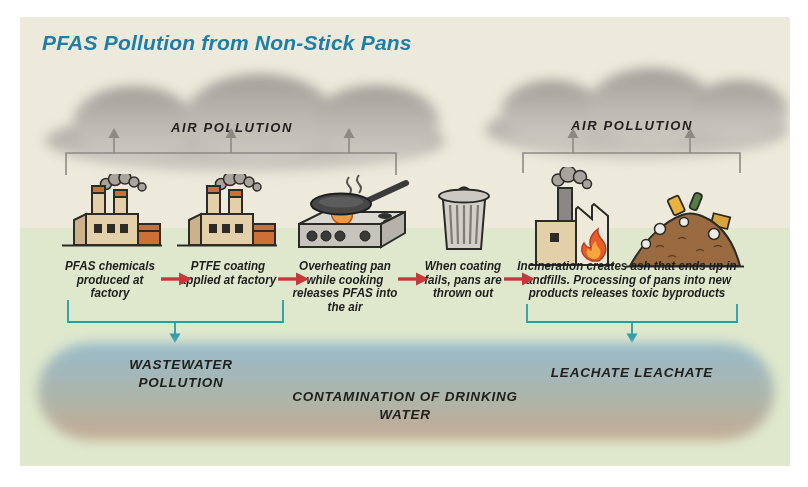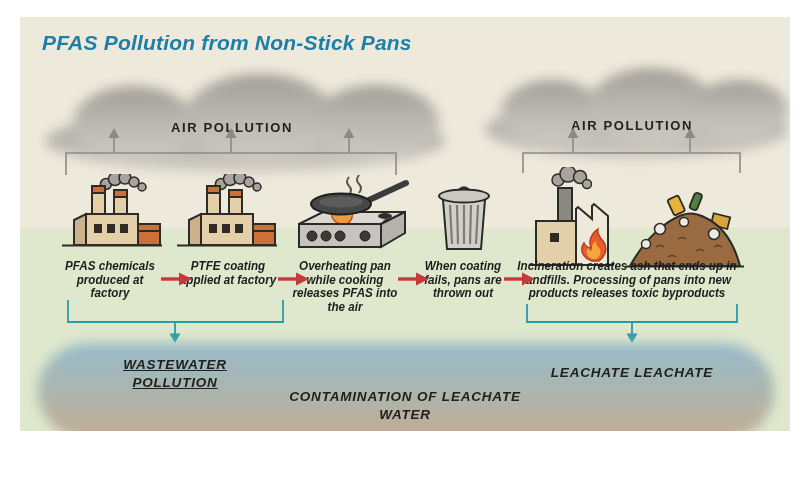--- a/index.html
+++ b/index.html
@@ -1,16 +1,16 @@
 <!DOCTYPE html>
 <html><head>
 <meta charset="utf-8">
 <style>
   html,body{margin:0;padding:0;background:#ffffff;}
-  .canvas{position:relative;width:808px;height:431px;background:#ffffff;overflow:hidden;
+  .canvas{position:relative;width:808px;height:487px;background:#ffffff;overflow:hidden;
           font-family:"Liberation Sans",sans-serif;}
   .board{position:absolute;left:20px;top:17px;width:770px;height:449px;background:#edeadc;overflow:hidden;}
   .ground{position:absolute;left:0;top:211px;width:770px;height:238px;background:#dfe8cd;}
 
   .title{position:absolute;left:22px;top:14px;margin:0;font-size:21px;font-weight:bold;font-style:italic;
          color:#1d7fa8;letter-spacing:.2px;}
 
   
   .cloud{position:absolute;filter:blur(6px);}
   .cloud i{position:absolute;border-radius:50%;
@@ -19,40 +19,40 @@
   .cloud-left .b1{left:0;top:30px;width:400px;height:62px;}
   .cloud-left .b2{left:28px;top:6px;width:122px;height:74px;}
   .cloud-left .b3{left:140px;top:-6px;width:150px;height:86px;}
   .cloud-left .b4{left:268px;top:5px;width:126px;height:74px;}
   .cloud-right{left:465px;top:57px;width:303px;height:96px;}
   .cloud-right .b1{left:0;top:27px;width:303px;height:58px;}
   .cloud-right .b2{left:16px;top:6px;width:102px;height:64px;}
   .cloud-right .b3{left:103px;top:-6px;width:127px;height:76px;}
   .cloud-right .b4{left:205px;top:6px;width:98px;height:60px;}
 
-  .cloud-label{position:absolute;font-weight:bold;color:#23211e;
+  .cloud-label{position:absolute;font-weight:bold;font-style:italic;color:#23211e;
                font-size:13px;letter-spacing:1.6px;text-align:center;width:220px;}
   .cl-left{left:102px;top:103px;}
   .cl-right{left:502px;top:101px;}
 
   .abs{position:absolute;}
 
   .caption{position:absolute;font-weight:bold;font-style:italic;color:#1d1d1b;
            font-size:12px;line-height:1.14;text-align:center;transform:scaleX(.97);transform-origin:50% 0;}
   .cap1{left:34px; top:243px;width:112px;}
   .cap2{left:158px;top:243px;width:100px;}
   .cap3{left:269px;top:243px;width:112px;}
   .cap4{left:390px;top:243px;width:106px;}
   .cap5{left:478px;top:243px;width:258px;}
 
   .water{position:absolute;left:18px;top:326px;width:736px;height:97px;border-radius:52px/48px;
          background:linear-gradient(180deg,#98bac9 3%,#adb5ab 55%,#c3ab94 97%);filter:blur(6px);}
   .wlabel{position:absolute;font-weight:bold;font-style:italic;color:#20201d;text-align:center;
           font-size:13.5px;letter-spacing:.8px;line-height:1.3;}
-  .wl-waste{left:70px;top:339px;width:170px;text-decoration:underline;}
+  .wl-waste{left:76px;top:339px;width:170px;}
   .wl-leach{left:527px;top:347px;width:170px;}
   .wl-contam{left:262px;top:371px;width:246px;}
 </style>
 </head>
 <body>
 
 <div class="canvas">
  <div class="board">
   <div class="ground"></div>
 
@@ -258,15 +258,15 @@
   </svg>
   <svg class="abs" style="left:502px;top:280px;" width="224" height="52" viewBox="0 0 224 52">
     <path d="M5,7 V25 H215 V7" stroke="#2a9aa9" stroke-width="1.8" fill="none"></path>
     <line x1="110" y1="25" x2="110" y2="38" stroke="#2a9aa9" stroke-width="1.8"></line>
     <polygon points="110,46 104.5,36.5 115.5,36.5" fill="#2a9aa9"></polygon>
   </svg>
 
   <div class="water"></div>
   <div class="wlabel wl-waste">WASTEWATER POLLUTION</div>
   <div class="wlabel wl-leach">LEACHATE LEACHATE</div>
-  <div class="wlabel wl-contam">CONTAMINATION OF LEACHATE WATER</div>
+  <div class="wlabel wl-contam">CONTAMINATION OF DRINKING WATER</div>
  </div>
 </div>
 
 </body></html>

